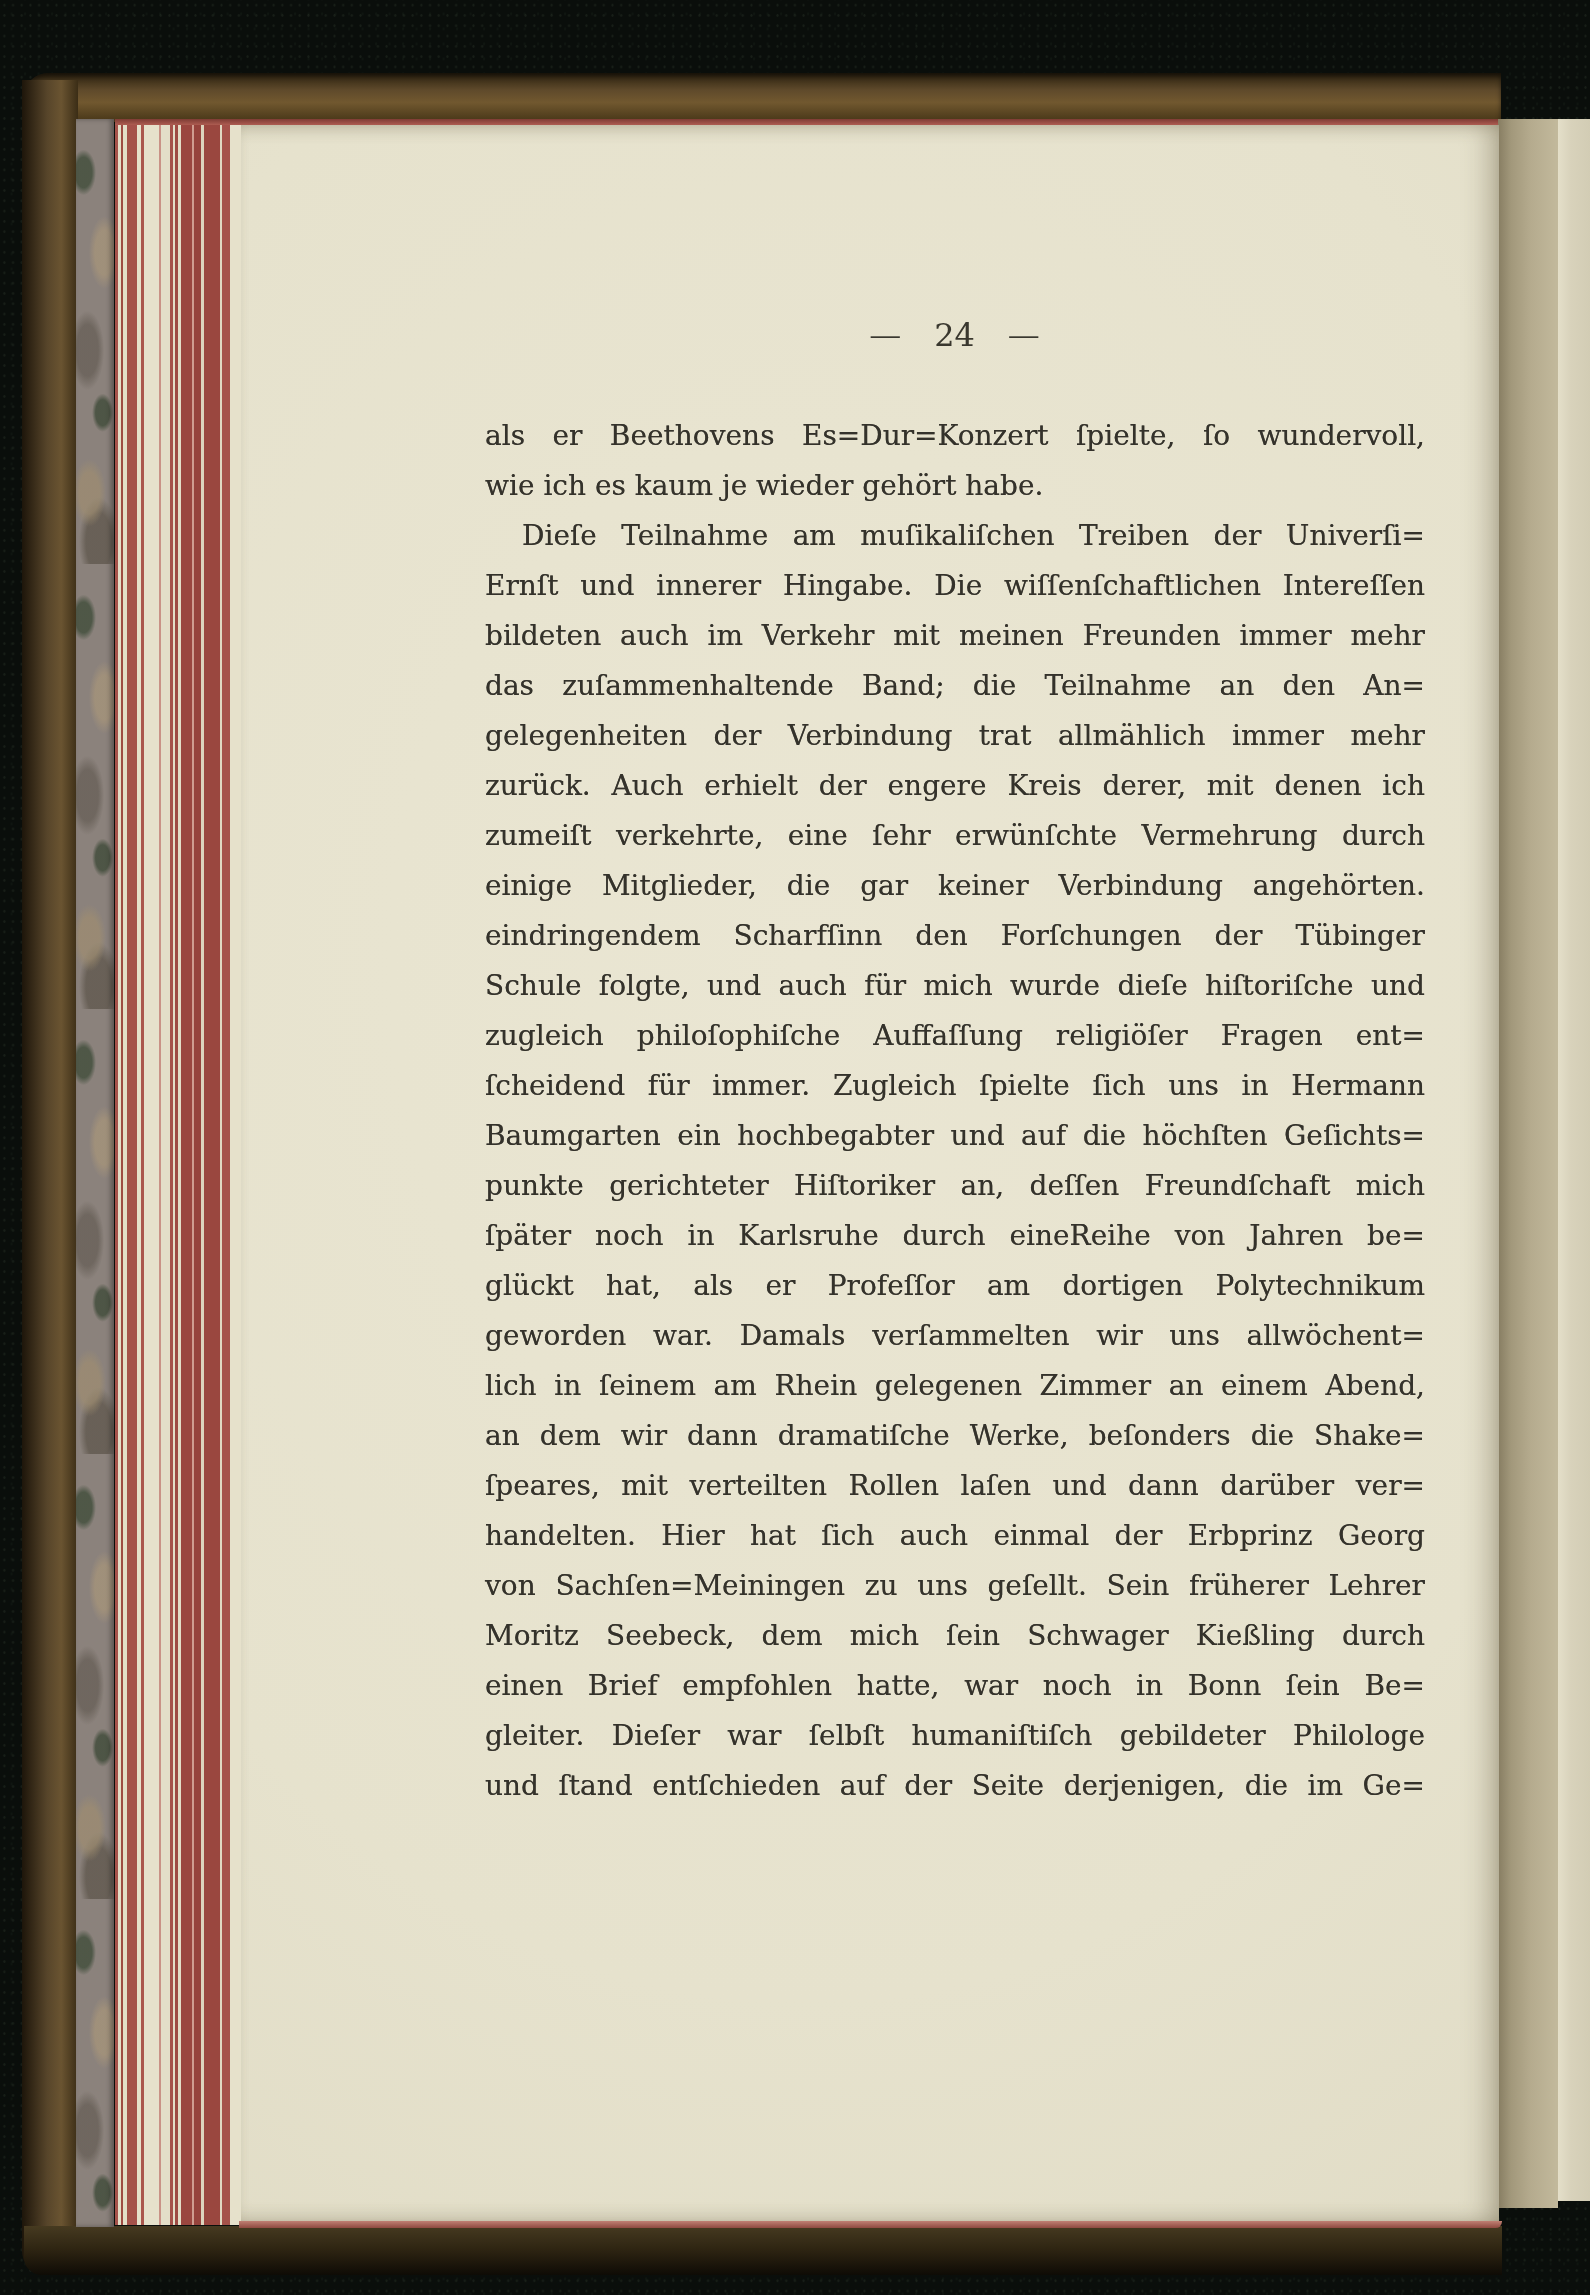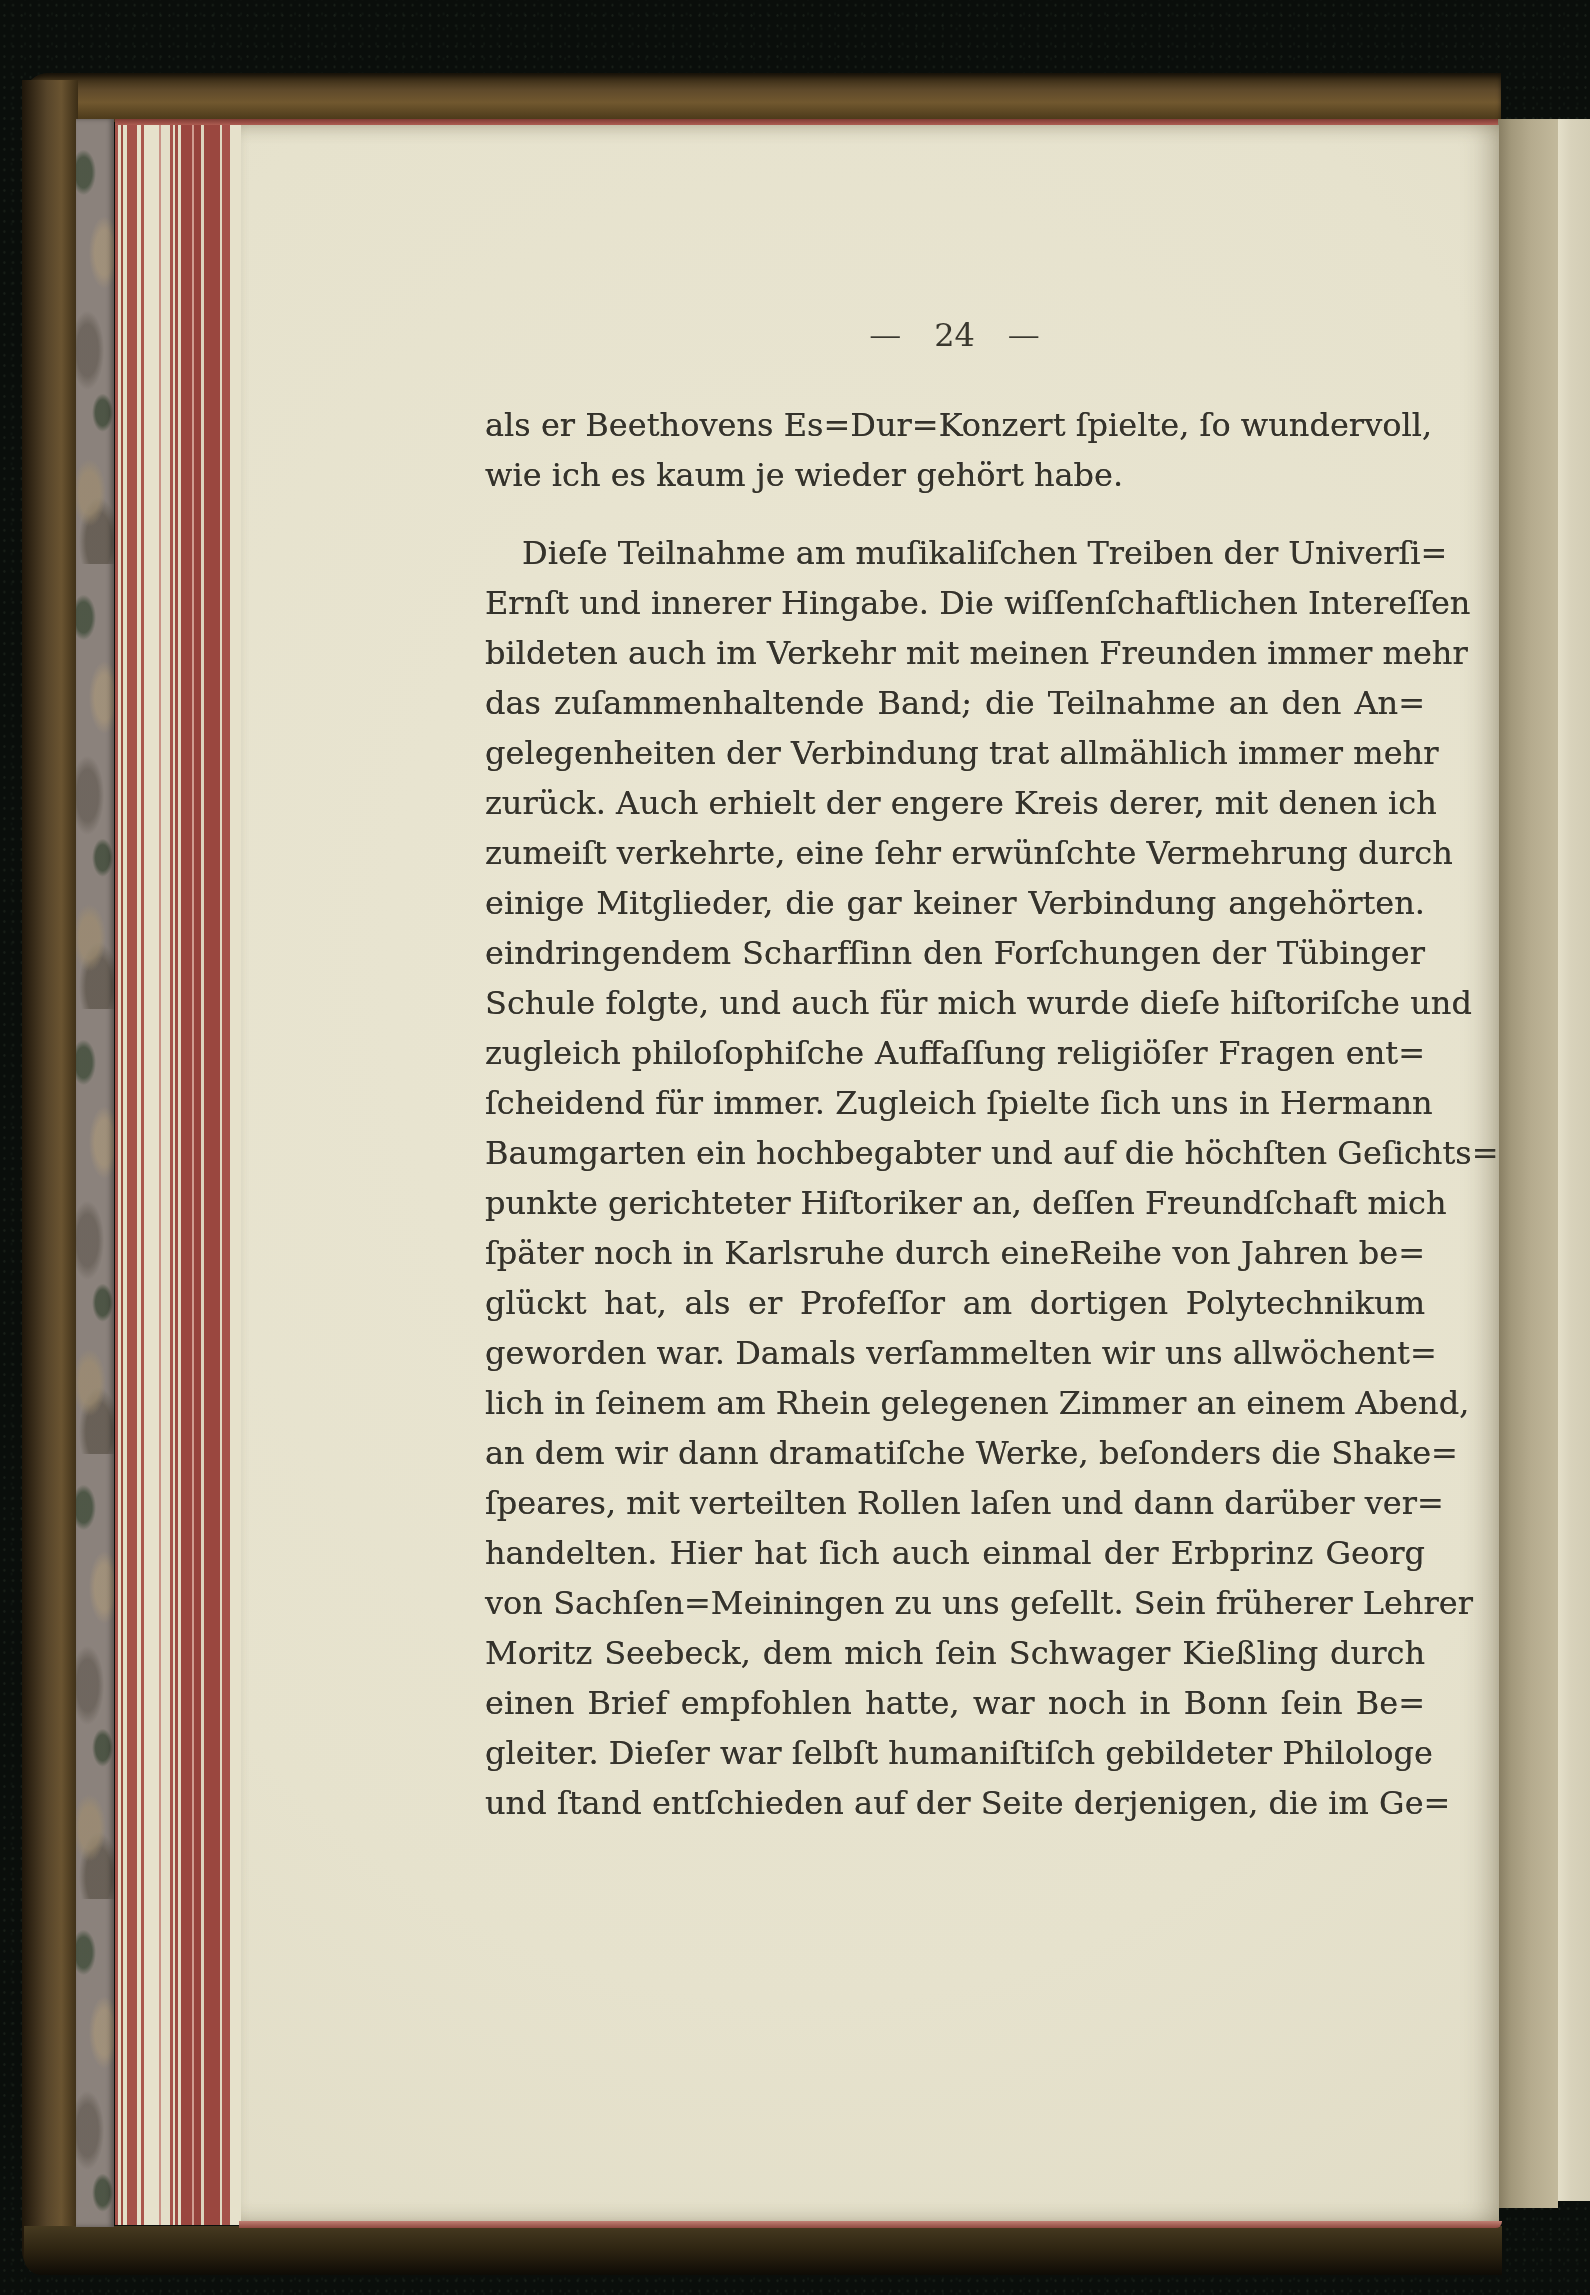--- a/index.html
+++ b/index.html
@@ -90,32 +90,32 @@
     background:linear-gradient(90deg,#e4dfc9 0%,#d8d2bb 40%,#d2ccb4 100%);
   }
   
   .page-number{
     position:absolute;left:244px;top:191px;width:939px;
     display:flex;justify-content:center;align-items:center;gap:33px;
     color:#3a382f;font-size:32px;
   }
   .page-number .dash{transform:scaleY(.8);}
   .text-block{
-    position:absolute;left:244px;top:275px;width:940px;
-    color:#34322b;font-size:32px;line-height:50px;
+    position:absolute;left:244px;top:286px;width:940px;
+    color:#34322b;font-size:28px;line-height:50px;
     text-shadow:0 0 0.5px rgba(52,50,43,.7);
   }
   .line{
     text-align:justify;
     text-align-last:justify;
     text-justify:inter-word;
     white-space:nowrap;
   }
   .line.end{text-align-last:left;white-space:normal;}
-  .line.indent{text-indent:37px;margin-top:28px;}
+  .line.indent{text-indent:37px;}
 </style>
 </head>
 <body>
 
 <div class="scene">
   <div class="cover-top"></div>
   <div class="cover-left"></div>
   <div class="cover-bottom"></div>
 
   <div class="marble"></div>

